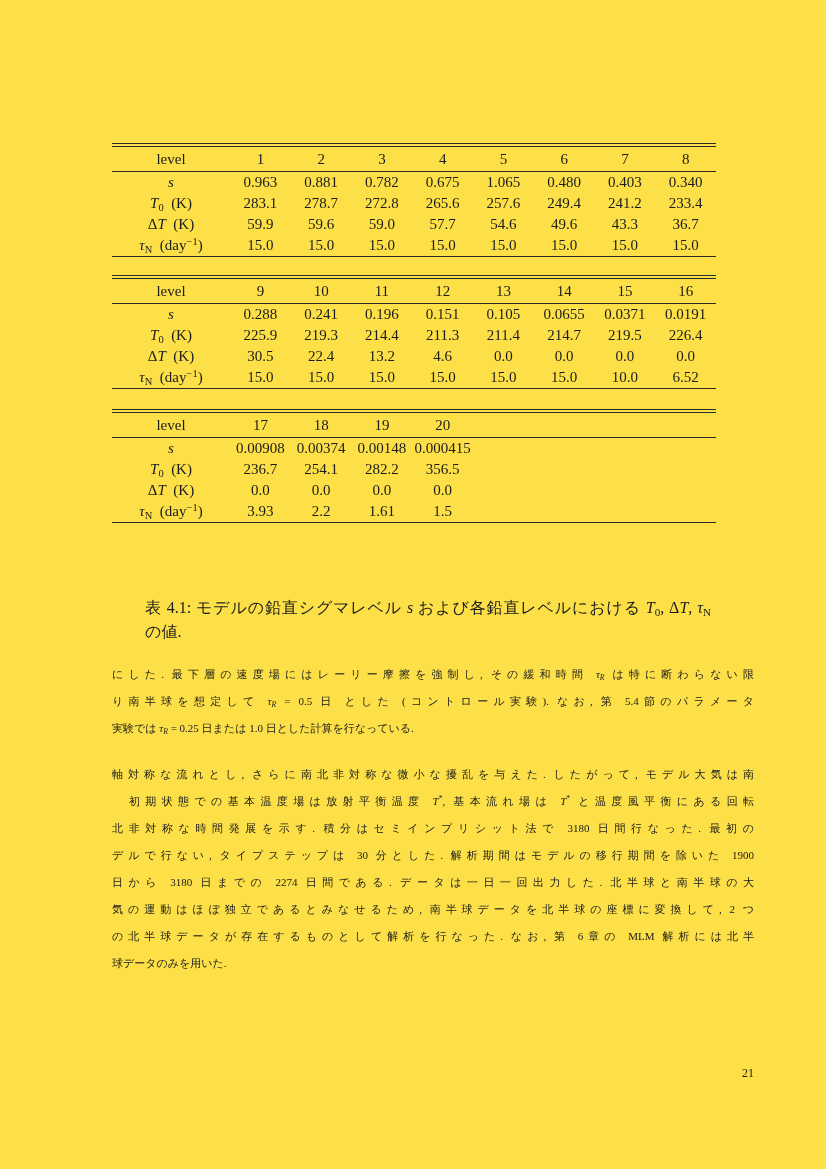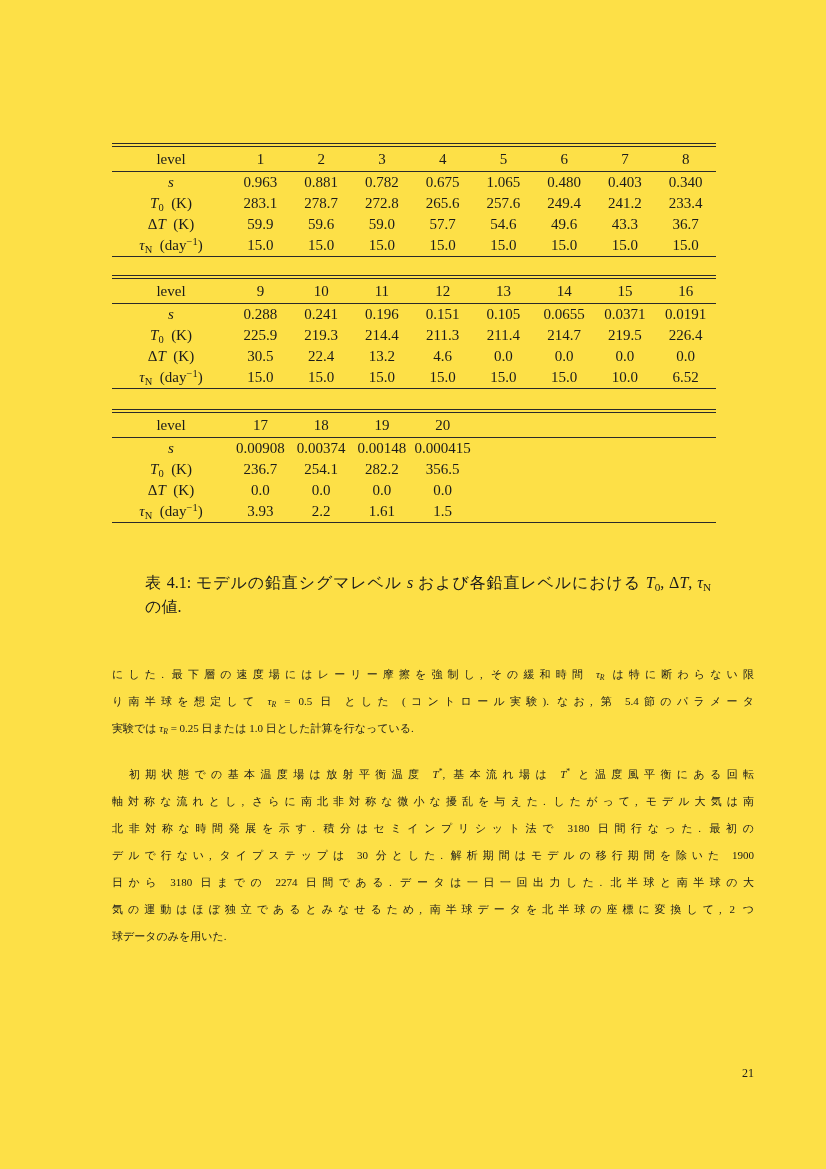--- a/index.html
+++ b/index.html
@@ -18,21 +18,21 @@
   thead th {
     font-weight:normal; text-align:center; padding:0; height:24px;
     border-bottom:1px solid #2a2a2a;
   }
   tbody td { text-align:center; padding:0; height:21px; }
   sub,sup { line-height:0; font-size:70%; }
   sub { vertical-align:-0.25em; }
   sup { vertical-align:0.5em; }
   .it { font-style:italic; }
   .caption {
-    position:absolute; left:145px; top:571px; width:566px;
+    position:absolute; left:145px; top:596px; width:566px;
     font-size:16px; line-height:24px;
   }
   .para {
     position:absolute; left:112px; width:642px;
     font-size:11px; line-height:27px;
   }
   #para0 { top:661px; } #para1 { top:761px; }
   .pline { text-align:justify; text-align-last:justify; }
   .pline.last { text-align-last:auto; }
   .pline.indent { text-indent:17px; }
@@ -272,23 +272,24 @@
       <div class="pline"><span>表 4.1: モデルの鉛直シグマレベル </span><span class="it">s</span><span> および各鉛直レベルにおける </span><span class="it">T</span><sub>0</sub><span>, Δ</span><span class="it">T</span><span>, </span><span class="it">τ</span><sub>N</sub></div>
       <div class="pline last"><span>の値.</span></div>
     </div>
 
   <div class="para" id="para0">
       <div class="pline"><span>にした. 最下層の速度場にはレーリー摩擦を強制し, その緩和時間 </span><span class="it">τ</span><sub class="it">R</sub><span> は特に断わらない限</span></div>
       <div class="pline"><span>り南半球を想定して </span><span class="it">τ</span><sub class="it">R</sub><span> = 0.5 日 とした (コントロール実験). なお, 第 5.4節のパラメータ</span></div>
       <div class="pline last"><span>実験では </span><span class="it">τ</span><sub class="it">R</sub><span> = 0.25 日または 1.0 日とした計算を行なっている.</span></div>
     </div>
   <div class="para" id="para1">
+      <div class="pline"><span>軸対称な流れとし, さらに南北非対称な微小な擾乱を与えた. したがって, モデル大気は南</span></div>
       <div class="pline indent"><span>初期状態での基本温度場は放射平衡温度 </span><span class="it">T</span><sup>*</sup><span>, 基本流れ場は </span><span class="it">T</span><sup>*</sup><span> と温度風平衡にある回転</span></div>
-      <div class="pline"><span>軸対称な流れとし, さらに南北非対称な微小な擾乱を与えた. したがって, モデル大気は南</span></div>
       <div class="pline"><span>北非対称な時間発展を示す. 積分はセミインプリシット法で 3180 日間行なった. 最初の</span></div>
       <div class="pline"><span>デルで行ない, タイプステップは 30 分とした. 解析期間はモデルの移行期間を除いた 1900</span></div>
       <div class="pline"><span>日から 3180 日までの 2274 日間である. データは一日一回出力した. 北半球と南半球の大</span></div>
       <div class="pline"><span>気の運動はほぼ独立であるとみなせるため, 南半球データを北半球の座標に変換して, 2 つ</span></div>
+      <div class="pline"><span>の北半球データが存在するものとして解析を行なった. なお, 第 6章の MLM 解析には北半</span></div>
       <div class="pline last"><span>球データのみを用いた.</span></div>
     </div>
 
   <div class="pageno">21</div>
 </div>
 
 </body></html>

